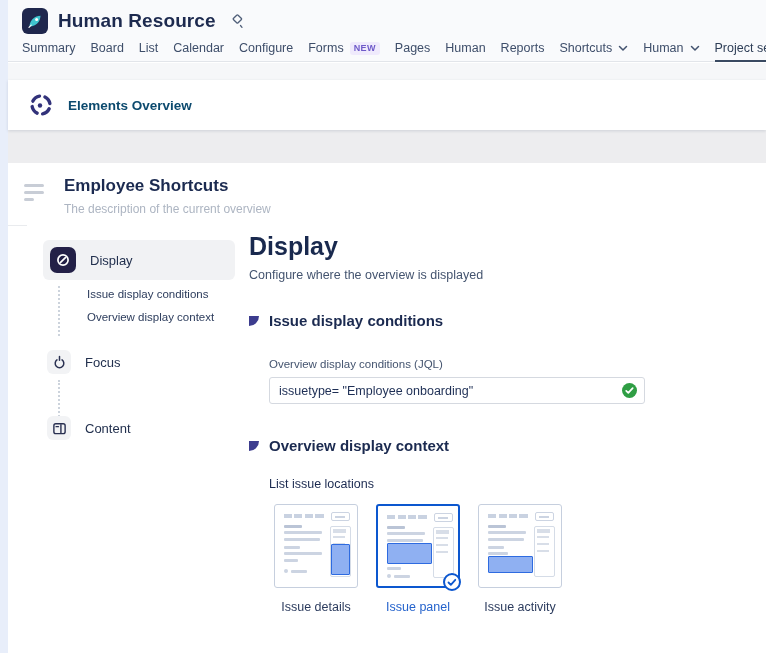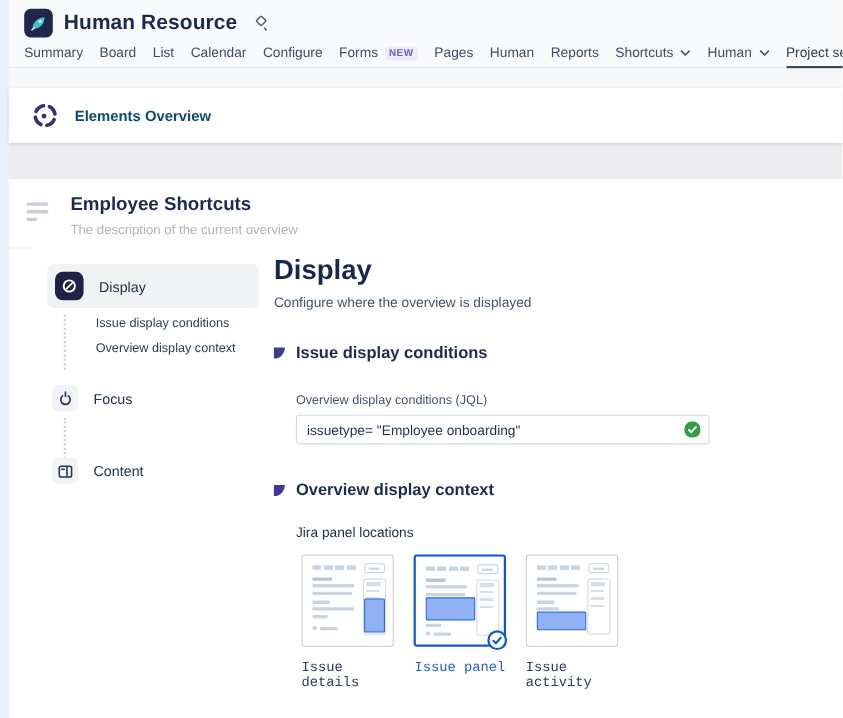--- a/index.html
+++ b/index.html
@@ -69,21 +69,21 @@
   .jql-wrap { position:absolute; left:242px; top:155px; width:376px; height:27px; }
   .jql-wrap input { width:100%; height:100%; border:1px solid #d5d9e0; border-radius:3px; padding:0 30px 0 9px; font-family:"Liberation Sans",sans-serif; font-size:12.5px; color:#1e2f55; background:#fff; }
   .valid-check { position:absolute; right:8px; top:6px; width:15px; height:15px; }
   .loc-label { position:absolute; left:242px; top:255px; font-size:12.5px; color:#1b2a50; }
 
   
   .cards { position:absolute; left:247px; top:282px; display:flex; gap:18px; }
   .loc { width:84px; display:flex; flex-direction:column; align-items:center; cursor:pointer; }
   .card { width:84px; height:84px; background:#fff; border:1px solid #c6cfde; border-radius:3px; position:relative; }
   .card.selected { border:2px solid #0c57cf; }
-  .loc-name { margin-top:12px; font-size:12.5px; color:#2c3c5e;font-family:Liberation Mono, monospace; }
+  .loc-name { margin-top:12px; font-size:12.5px; color:#2c3c5e; }
   .loc-name.selected { color:#2563cc; }
 
   
   .card div { position:absolute; }
   .wf-dashes { left:9px; top:9px; width:42px; height:4px; background:repeating-linear-gradient(90deg,#c9d2e1 0 8px,transparent 8px 10.5px); }
   .wf-btn { left:56px; top:7px; width:19px; height:9px; border:1px solid #ccd4e2; border-radius:2px; }
   .wf-btn:after { content:""; position:absolute; left:3px; top:2.5px; width:10px; height:2px; background:#ccd4e2; }
   .wf-side { left:55px; top:21px; width:21px; height:51px; border:1px solid #d5dce7; border-radius:2px; }
   .wf-side:before { content:""; position:absolute; left:2px; top:2px; width:13px; height:4px; background:#d8dee8; }
   .wf-srows { left:58px; top:31px; width:12px; height:17px; background:repeating-linear-gradient(180deg,#d8dee8 0 2px,transparent 2px 7px); }
@@ -249,21 +249,21 @@
       <circle cx="7.5" cy="7.5" r="7.5" fill="#2f9e44"></circle>
       <path d="M4.2 7.8 l2.1 2.1 l4.4-4.8" fill="none" stroke="#ffffff" stroke-width="1.7" stroke-linecap="round" stroke-linejoin="round"></path>
     </svg>
   </div>
 
   <div class="sec sec2">
     <div class="bullet"></div>
     <span class="sec-title">Overview display context</span>
   </div>
 
-  <div class="loc-label">Jira panel locations</div>
+  <div class="loc-label">List issue locations</div>
 
   <div class="cards">
 
     <div class="loc">
       <div class="card" data-variant="details">
         <div class="wf-dashes"></div>
           <div class="wf-btn"></div>
         <div class="wf-side"></div>
           <div class="wf-srows"></div>
         <div class="ln l1"></div>

